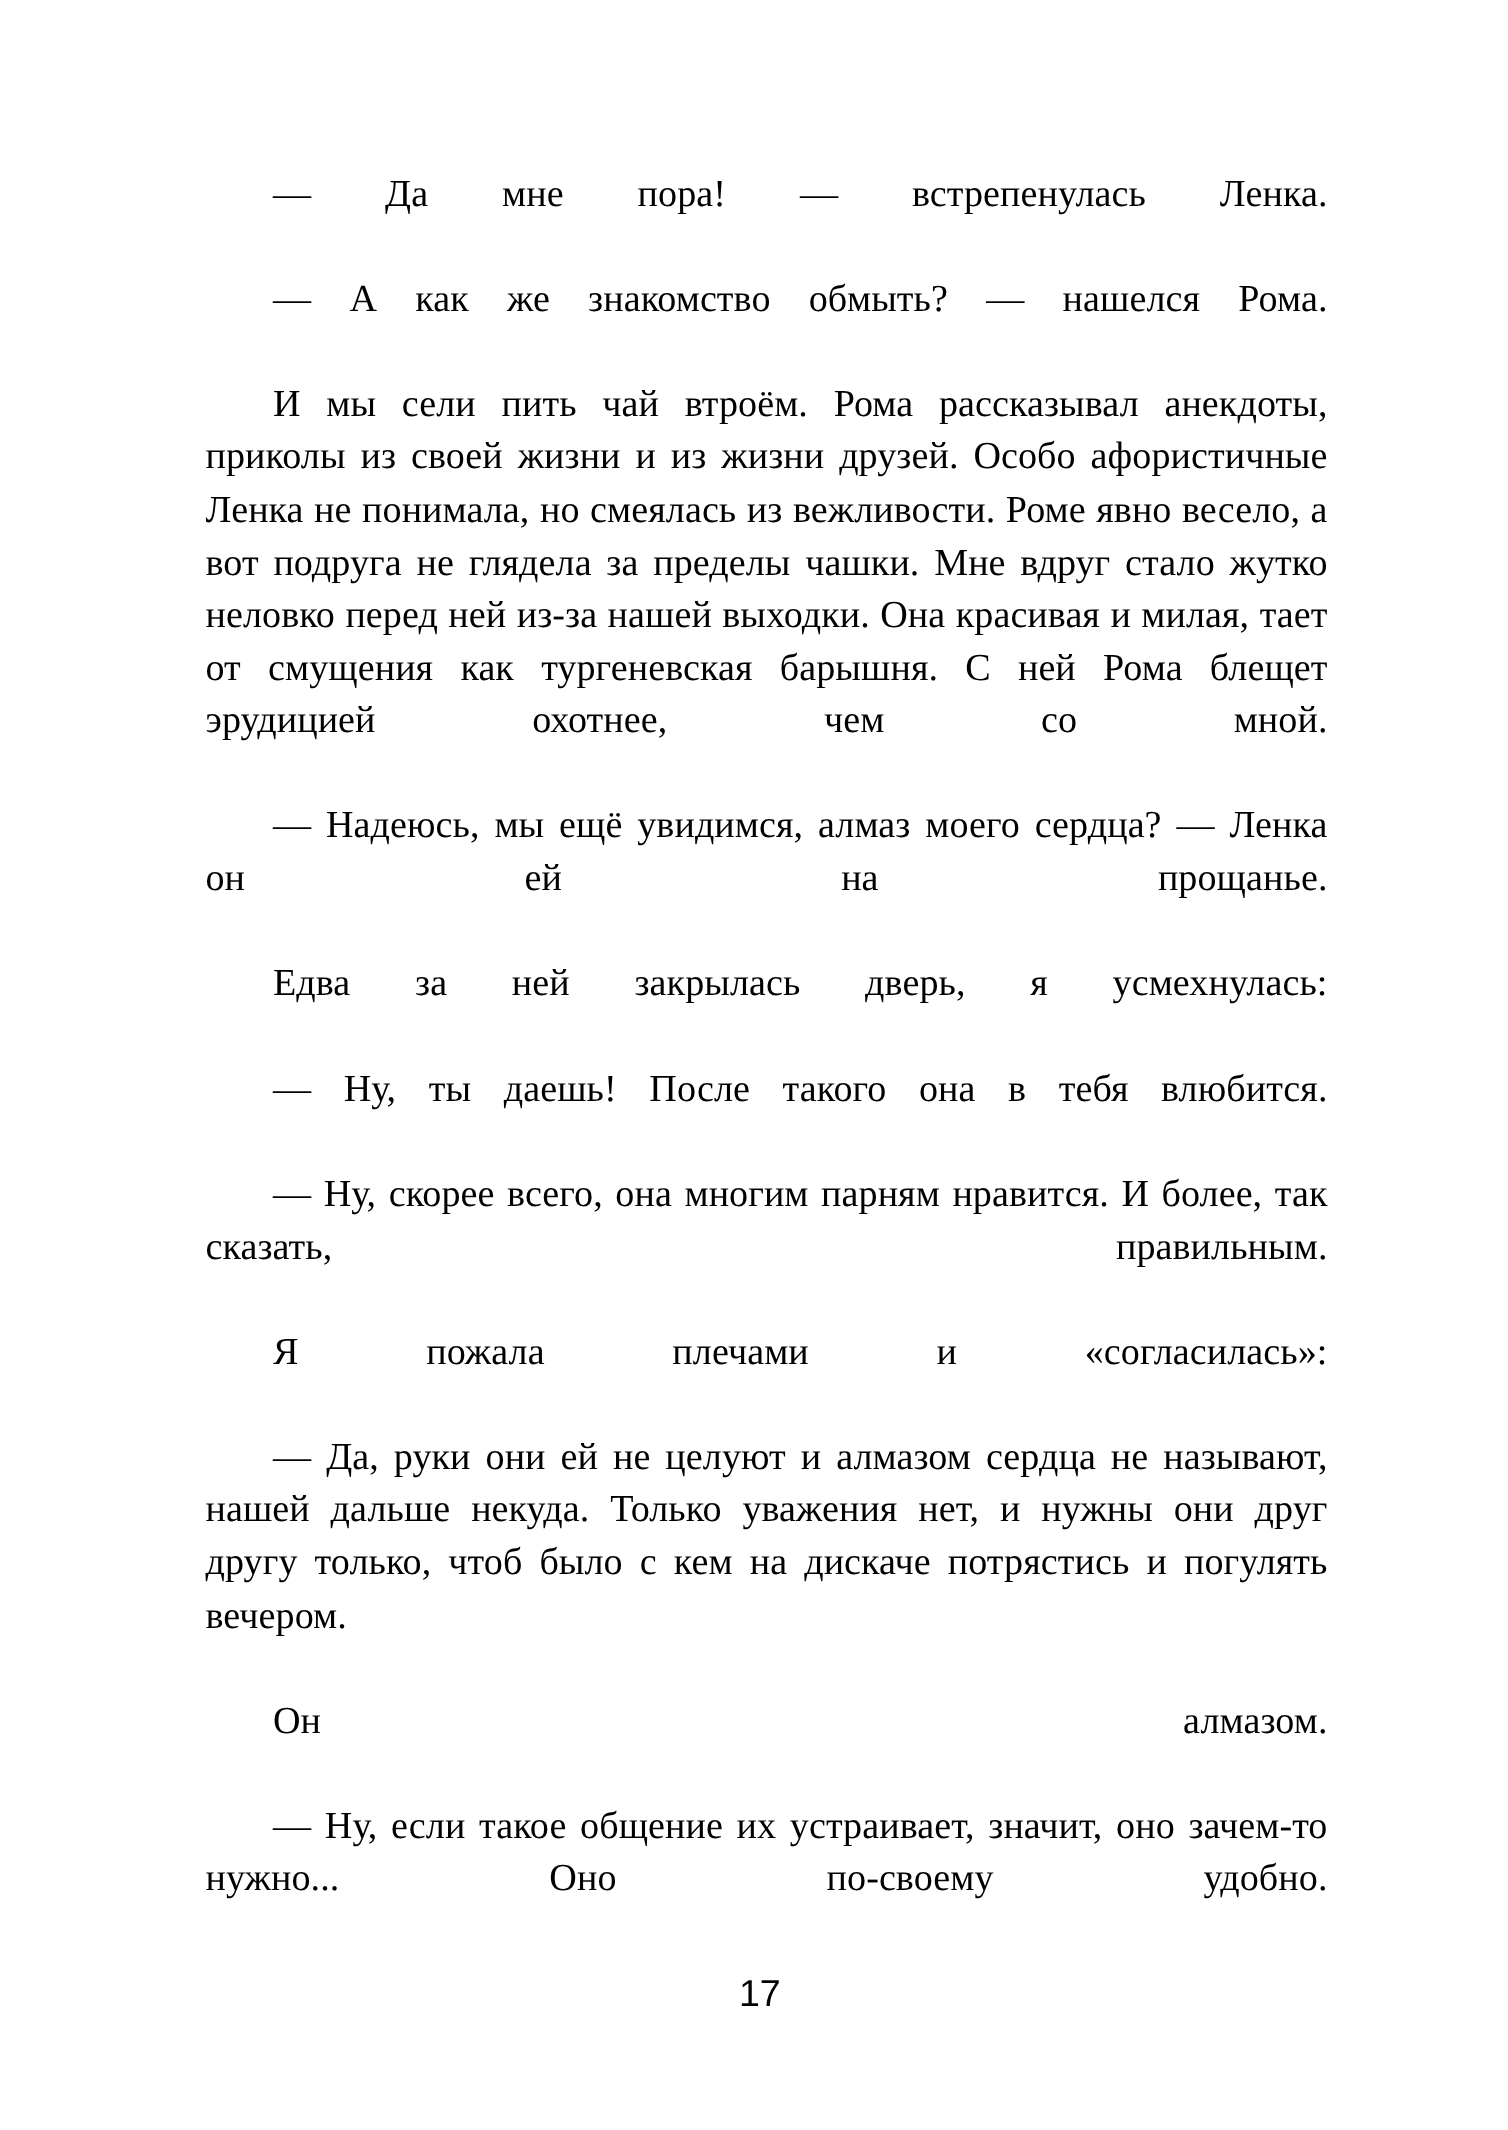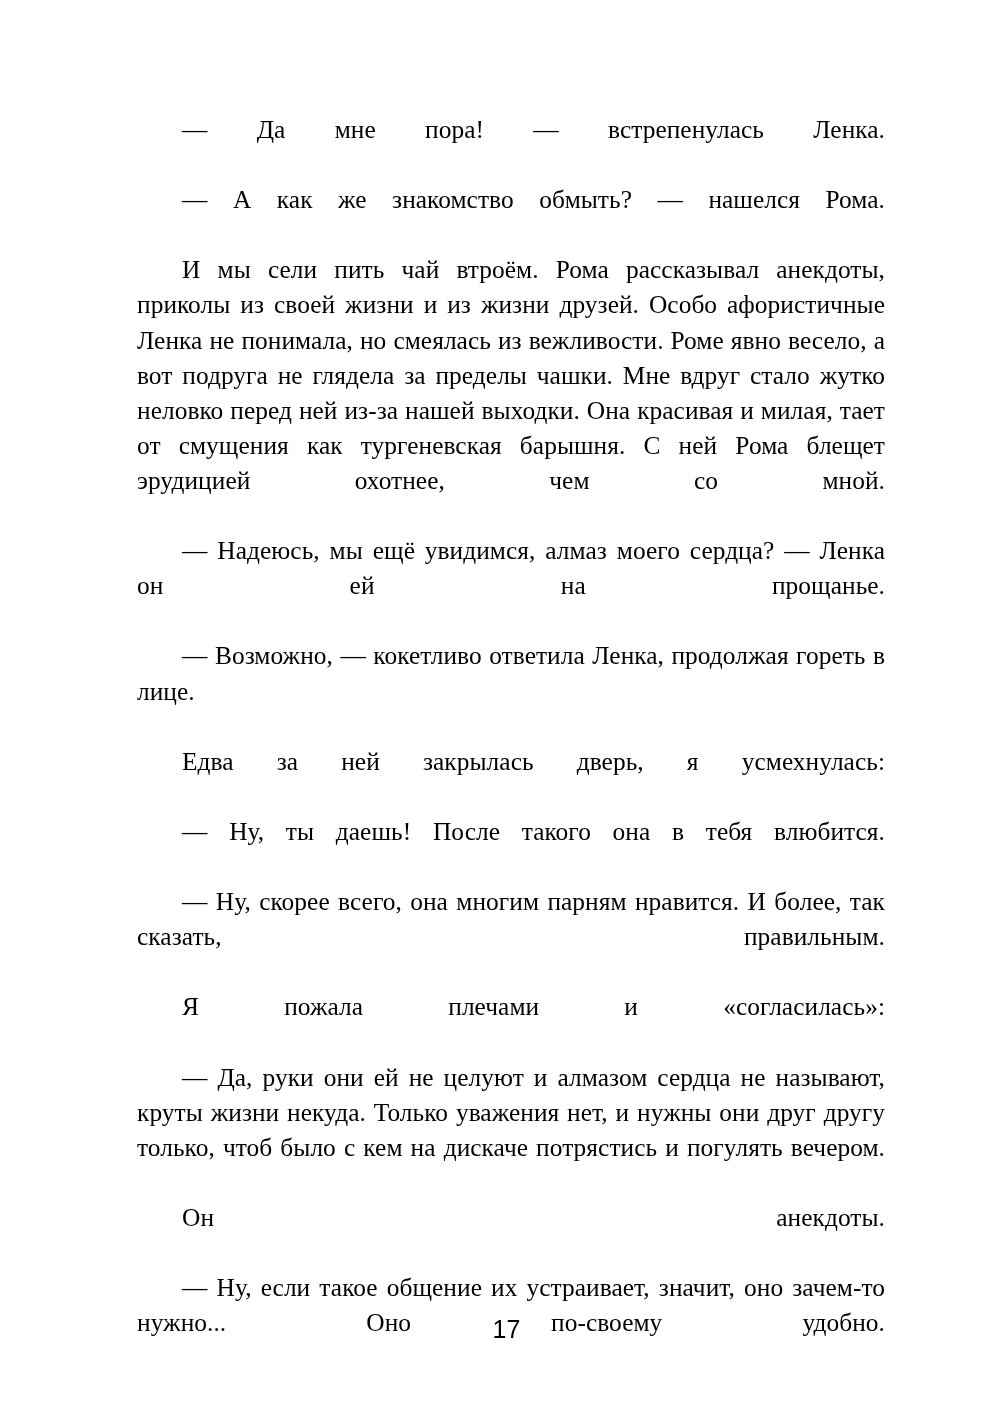--- a/index.html
+++ b/index.html
@@ -68,26 +68,25 @@
 </head>
 <body>
 
 <div id="page">
 
   <div id="text-block">
     <p class="para">— Да мне пора! — встрепенулась Ленка.</p>
     <p class="para">— А как же знакомство обмыть? — нашелся Рома.</p>
     <p class="para">И мы сели пить чай втроём. Рома рассказывал анекдоты, приколы из своей жизни и из жизни друзей. Особо афористичные Ленка не понимала, но смеялась из вежливости. Роме явно весело, а вот подруга не глядела за пределы чашки. Мне вдруг стало жутко неловко перед ней из-за нашей выходки. Она красивая и милая, тает от смущения как тургеневская барышня. С ней Рома блещет эрудицией охотнее, чем со мной.</p>
     <p class="para">— Надеюсь, мы ещё увидимся, алмаз моего сердца? — Ленка он ей на прощанье.</p>
-    <p class="para">— Возможно, — кокетливо ответила Ленка, продолжая гореть в лице.</p>
     <p class="para">Едва за ней закрылась дверь, я усмехнулась:</p>
     <p class="para">— Ну, ты даешь! После такого она в тебя влюбится.</p>
     <p class="para">— Ну, скорее всего, она многим парням нравится. И более, так сказать, правильным.</p>
     <p class="para">Я пожала плечами и «согласилась»:</p>
-    <p class="para">— Да, руки они ей не целуют и алмазом сердца не называют, круты жизни некуда. Только уважения нет, и нужны они друг другу только, чтоб было с кем на дискаче потрястись и погулять вечером.</p>
-    <p class="para">Он анекдоты.</p>
+    <p class="para">— Да, руки они ей не целуют и алмазом сердца не называют, нашей дальше некуда. Только уважения нет, и нужны они друг другу только, чтоб было с кем на дискаче потрястись и погулять вечером.</p>
+    <p class="para">Он алмазом.</p>
     <p class="para">— Ну, если такое общение их устраивает, значит, оно зачем-то нужно... Оно по-своему удобно.</p>
 
   </div>
 
   <div id="page-number">17</div>
 
 </div>
 
 </body></html>

